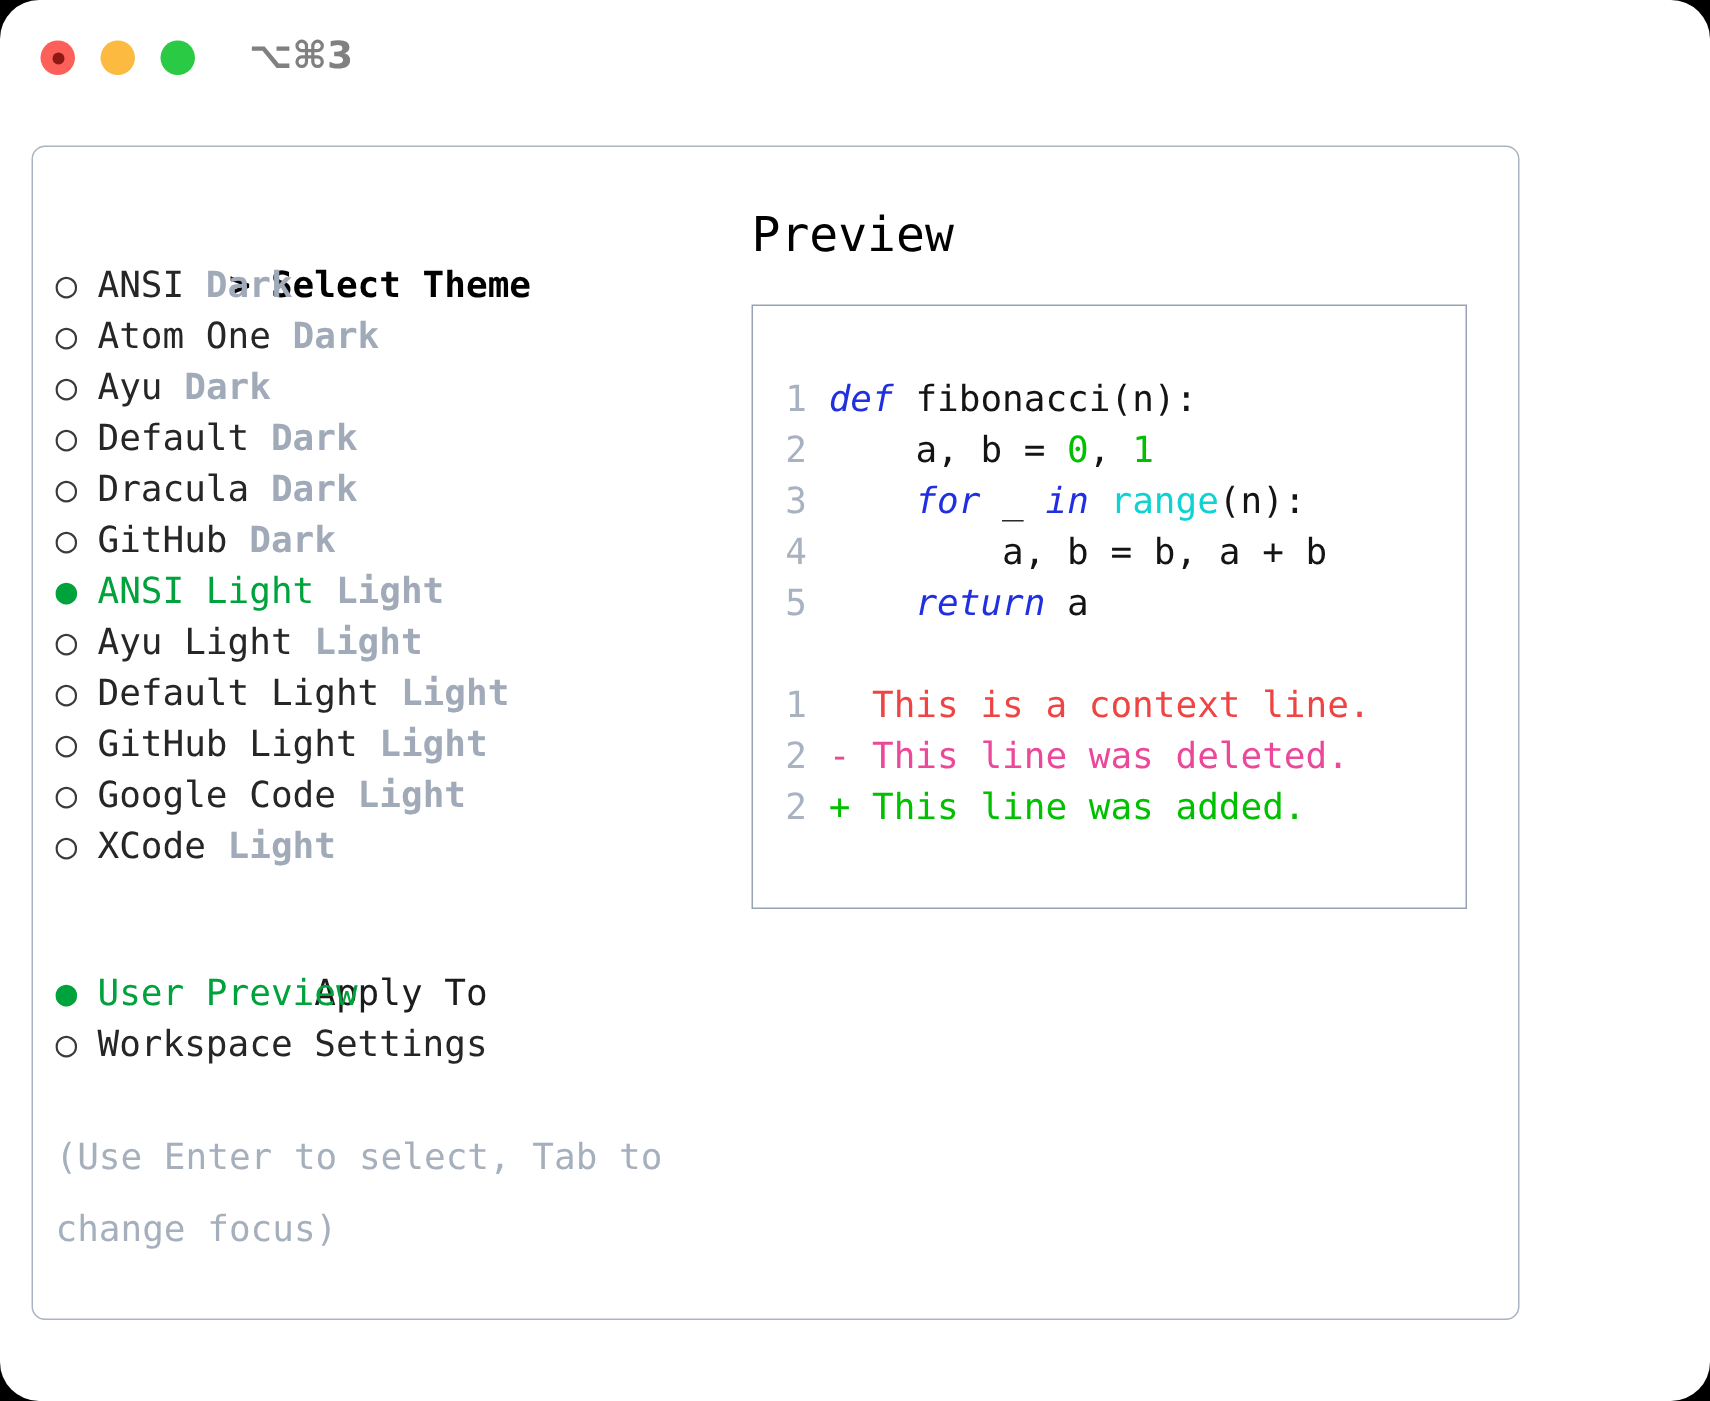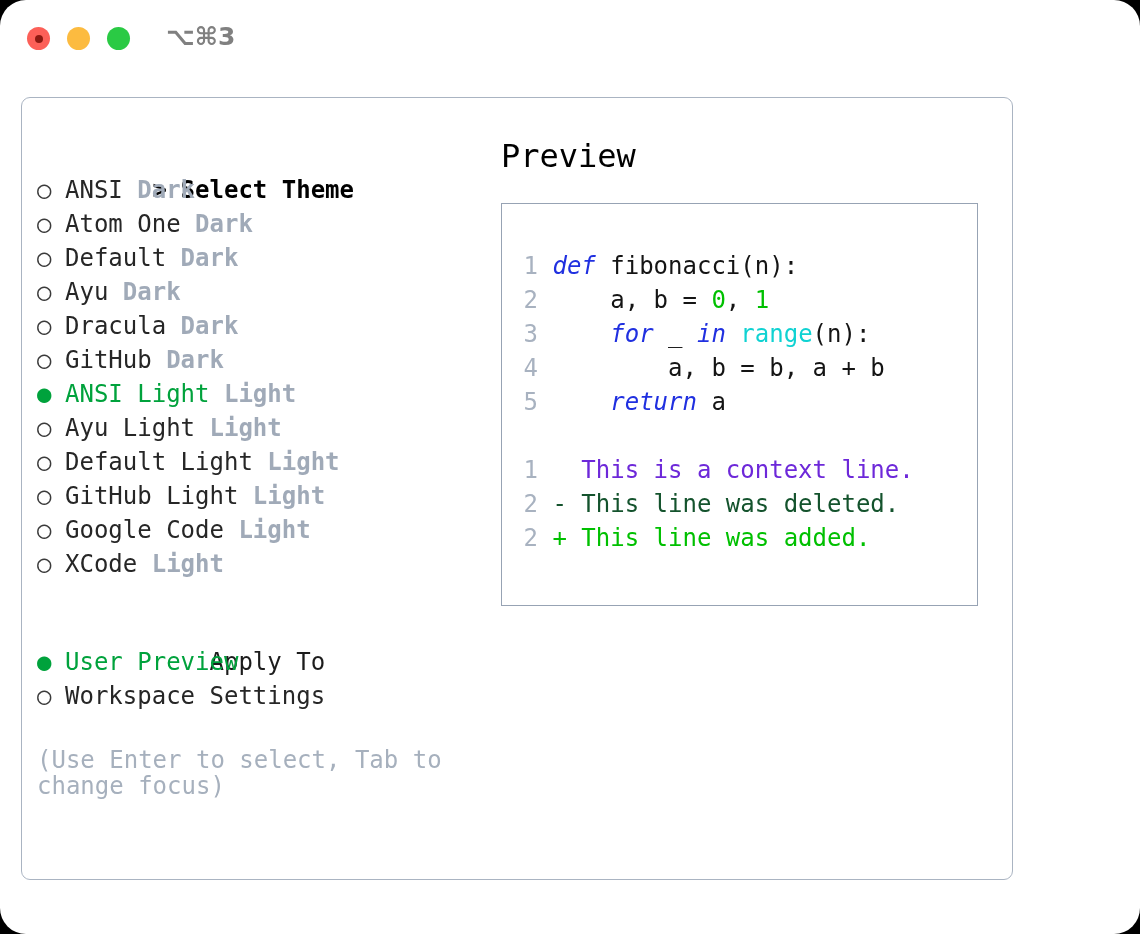--- a/index.html
+++ b/index.html
@@ -103,21 +103,21 @@
   .name-green  { color: #00a23c; }
   .suffix      { color: #a0aab8; font-weight: bold; }
   .bullet-on   { color: #00a23c; }
   .bullet-off  { color: #3a3a3a; }
 
   #apply-block { margin-top: 30px; }
 
   #hint {
     margin-top: 34px;
     font-size: 24px;
-    line-height: 26px;
+    line-height: 48px;
     color: #a6b0bd;
     width: 420px;
     white-space: pre-wrap;
   }
 
   
   #right-col {
     position: absolute;
     left: 479px;
     top: 41px;
@@ -150,22 +150,22 @@
     width: 22px;
     text-align: right;
     color: #a8b2c0;
   }
   .gap { height: 34px; }
 
   .tok-kw   { color: #2030e0; font-style: italic; }
   .tok-fn   { color: #0fd2d2; }
   .tok-num  { color: #00c000; }
   .tok-pl   { color: #141414; }
-  .diff-ctx { color: #6d28d9; }
-  .diff-del { color: #14532d; }
+  .diff-ctx { color: #ef4444; }
+  .diff-del { color: #ec4899; }
   .diff-add { color: #00c000; }
 </style>
 </head>
 <body>
 
 <div id="window">
 
   <div id="titlebar">
     <div class="dot dot-red"></div>
     <div class="dot dot-yellow"></div>
@@ -177,22 +177,22 @@
 
     <div id="left-col">
 
       <div class="row">
         <span class="bullet hdr">&gt; </span><span class="hdr">Select Theme</span>
       </div>
 
       <div id="theme-list">
           <div class="row"><span class="bullet bullet-off">○ </span><span class="name-dark">ANSI</span><span class="suffix"> Dark</span></div>
           <div class="row"><span class="bullet bullet-off">○ </span><span class="name-dark">Atom One</span><span class="suffix"> Dark</span></div>
+          <div class="row"><span class="bullet bullet-off">○ </span><span class="name-dark">Ayu</span><span class="suffix"> Dark</span></div>
           <div class="row"><span class="bullet bullet-off">○ </span><span class="name-dark">Default</span><span class="suffix"> Dark</span></div>
-          <div class="row"><span class="bullet bullet-off">○ </span><span class="name-dark">Ayu</span><span class="suffix"> Dark</span></div>
           <div class="row"><span class="bullet bullet-off">○ </span><span class="name-dark">Dracula</span><span class="suffix"> Dark</span></div>
           <div class="row"><span class="bullet bullet-off">○ </span><span class="name-dark">GitHub</span><span class="suffix"> Dark</span></div>
           <div class="row"><span class="bullet bullet-on">● </span><span class="name-green">ANSI Light</span><span class="suffix"> Light</span></div>
           <div class="row"><span class="bullet bullet-off">○ </span><span class="name-dark">Ayu Light</span><span class="suffix"> Light</span></div>
           <div class="row"><span class="bullet bullet-off">○ </span><span class="name-dark">Default Light</span><span class="suffix"> Light</span></div>
           <div class="row"><span class="bullet bullet-off">○ </span><span class="name-dark">GitHub Light</span><span class="suffix"> Light</span></div>
           <div class="row"><span class="bullet bullet-off">○ </span><span class="name-dark">Google Code</span><span class="suffix"> Light</span></div>
           <div class="row"><span class="bullet bullet-off">○ </span><span class="name-dark">XCode</span><span class="suffix"> Light</span></div>
         </div>
 

